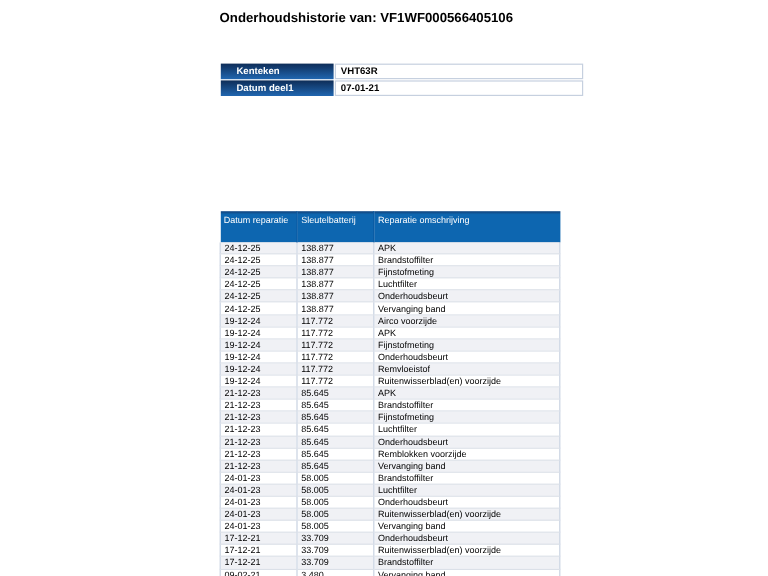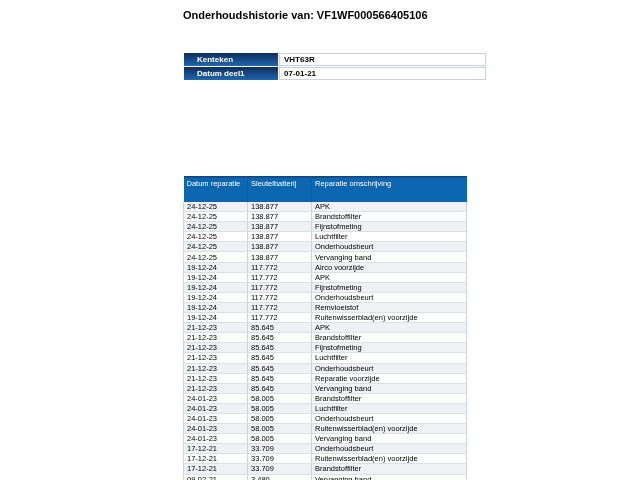--- a/index.html
+++ b/index.html
@@ -184,21 +184,21 @@
           <td>Luchtfilter</td>
         </tr>
         <tr>
           <td>21-12-23</td>
           <td>85.645</td>
           <td>Onderhoudsbeurt</td>
         </tr>
         <tr>
           <td>21-12-23</td>
           <td>85.645</td>
-          <td>Reparatie voorzijde</td>
+          <td>Remblokken voorzijde</td>
         </tr>
         <tr>
           <td>21-12-23</td>
           <td>85.645</td>
           <td>Vervanging band</td>
         </tr>
         <tr>
           <td>24-01-23</td>
           <td>58.005</td>
           <td>Brandstoffilter</td>

